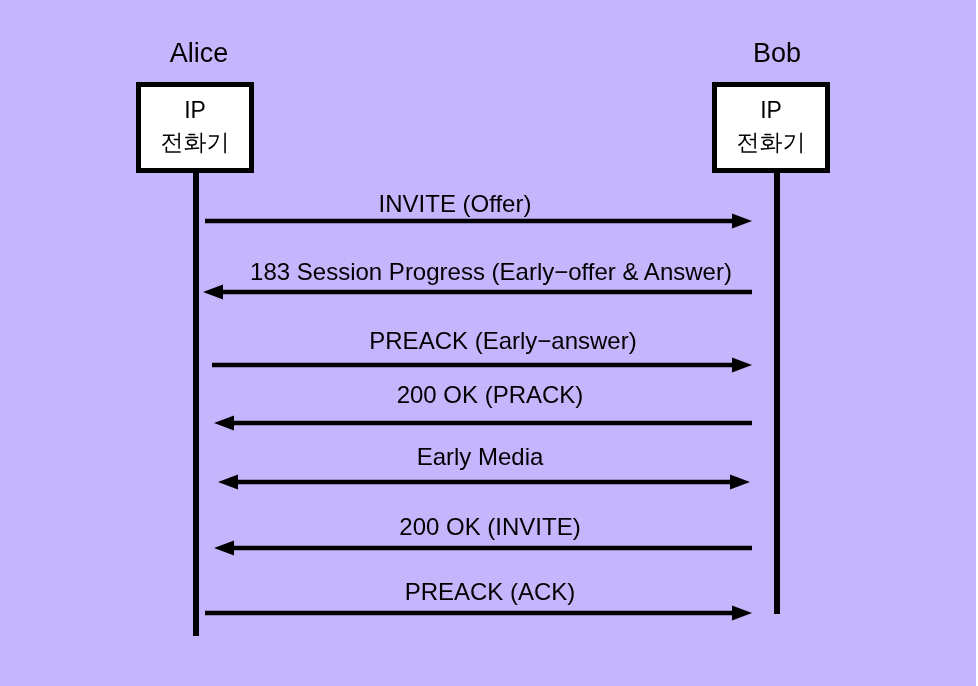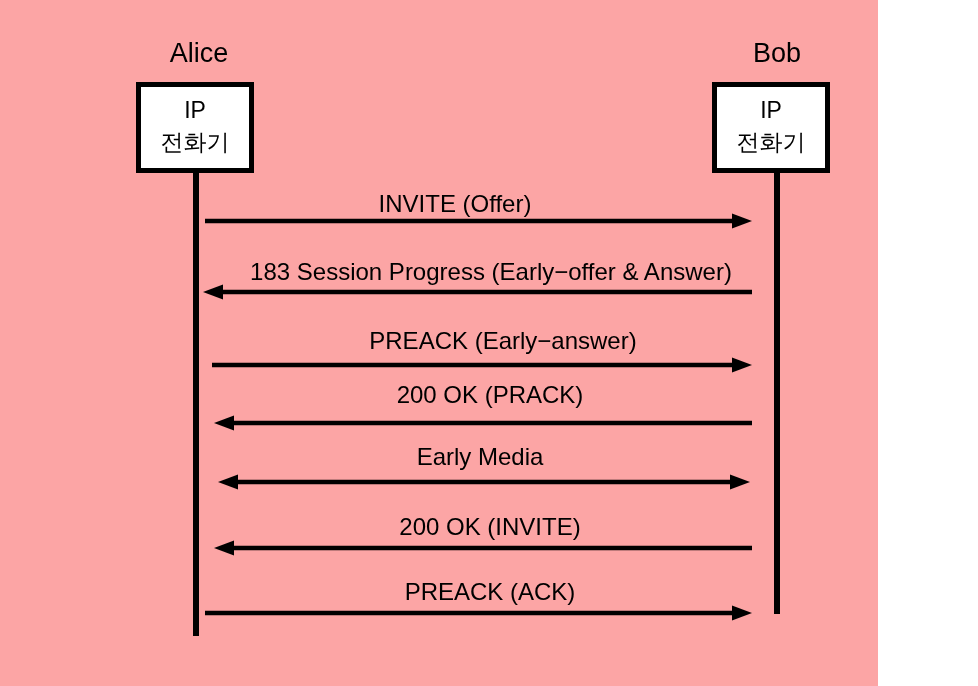--- a/index.html
+++ b/index.html
@@ -7,23 +7,23 @@
     margin: 0;
     padding: 0;
     background: #ffffff;
   }
   body {
     font-family: "Liberation Sans", "DejaVu Sans", sans-serif;
     color: #000000;
   }
   #diagram-root {
     position: relative;
-    width: 878px;
+    width: 976px;
     height: 686px;
-    background: #fca5a5;
+    background: #c4b5fd;
     overflow: hidden;
   }
   #diagram-svg {
     position: absolute;
     top: 0;
     left: 0;
     width: 978px;
     height: 686px;
     display: block;
   }

